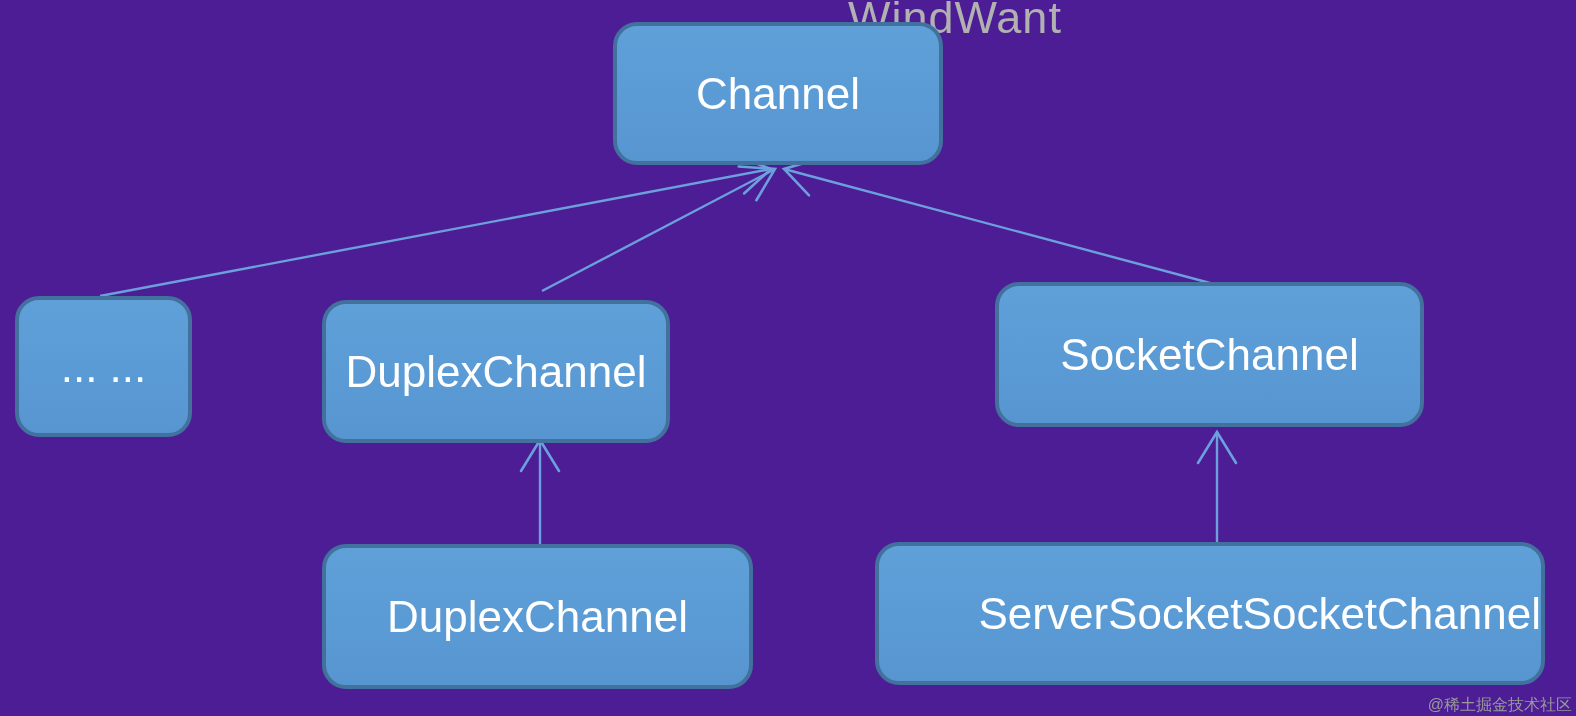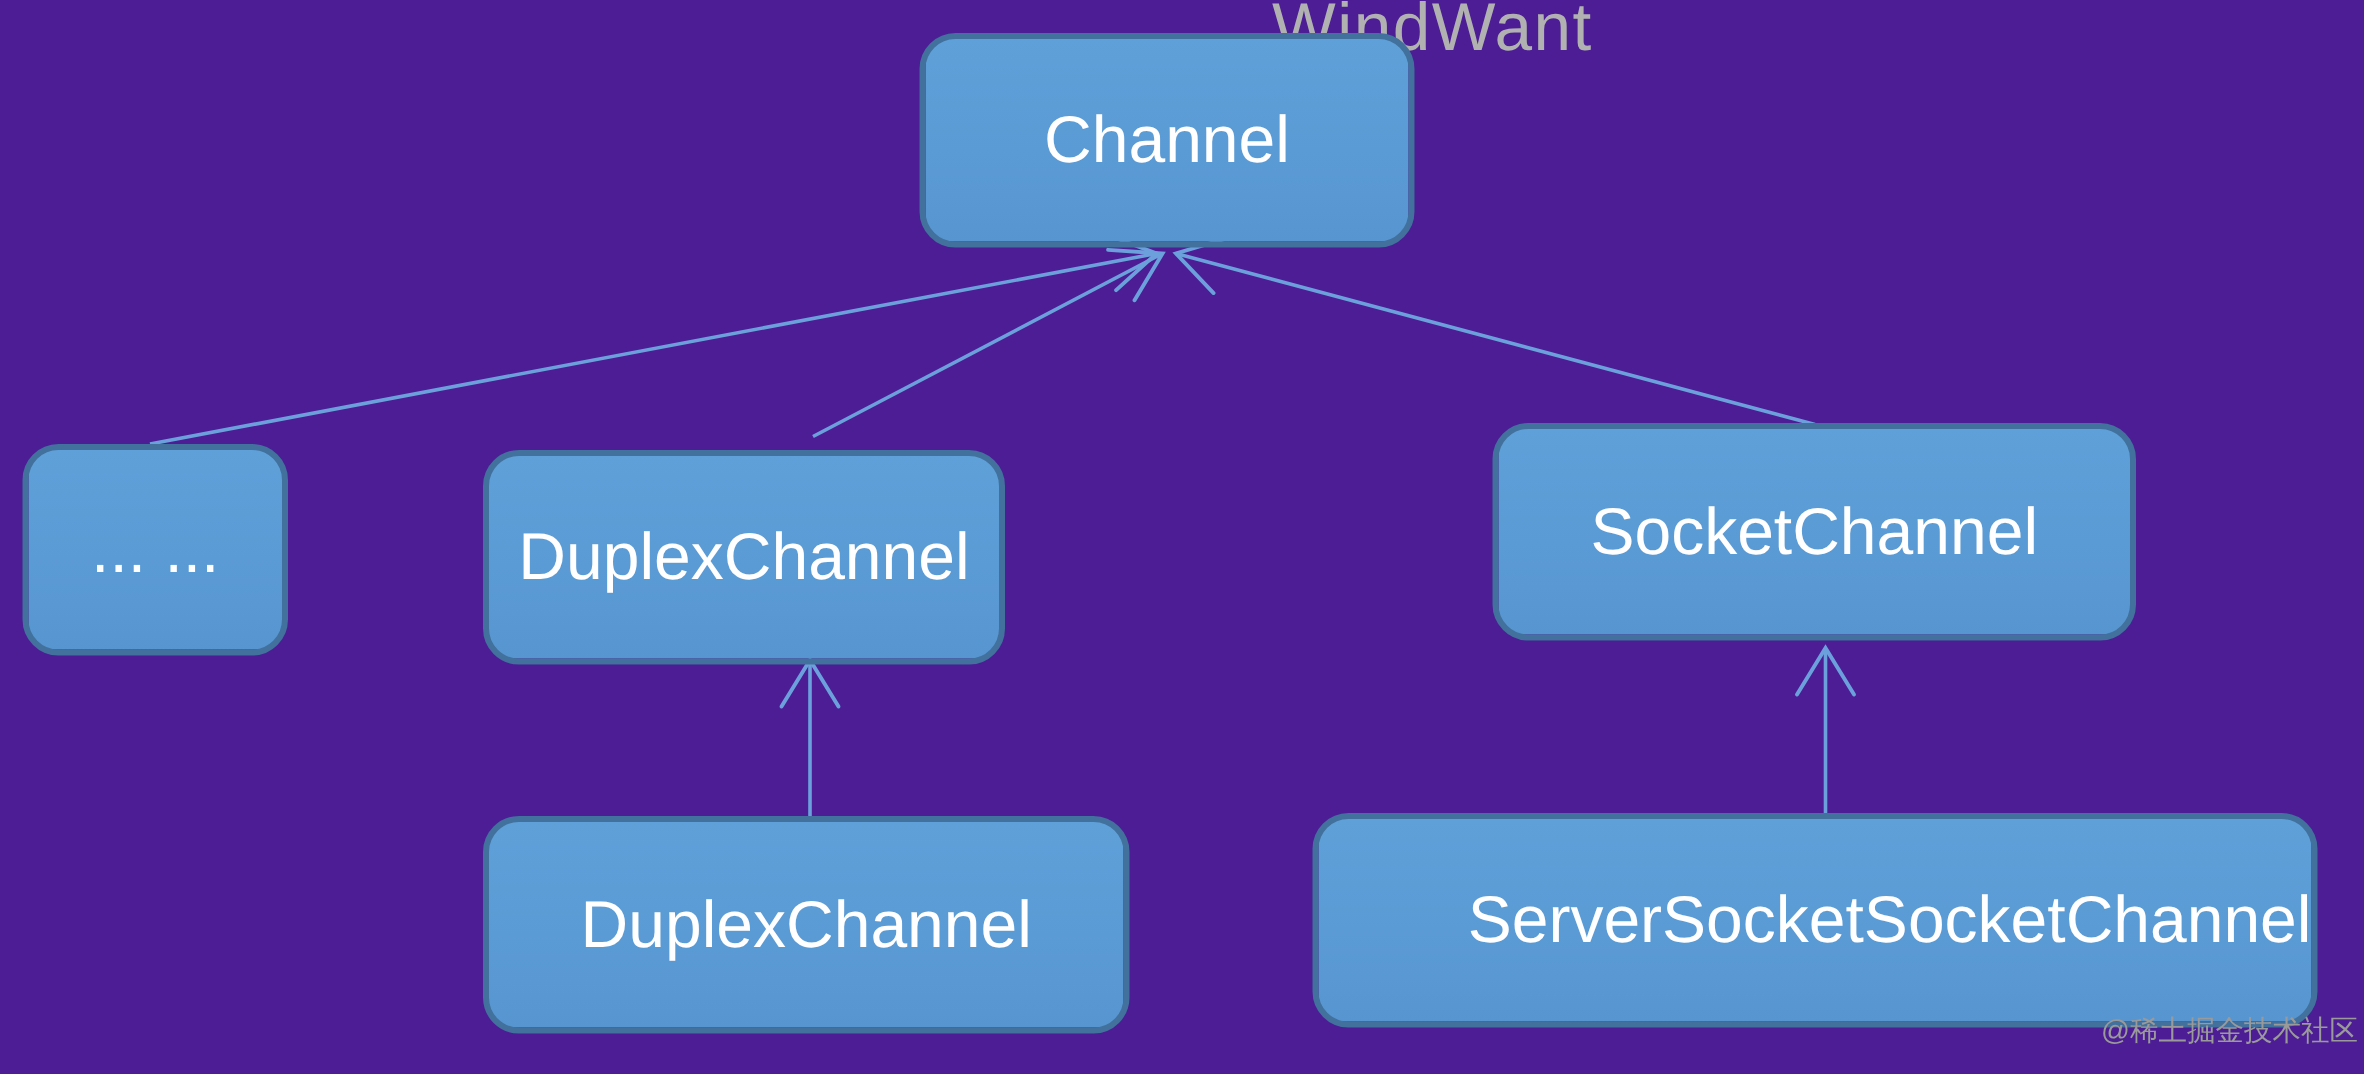--- a/index.html
+++ b/index.html
@@ -22,22 +22,22 @@
     font-size: 45px;
     font-weight: 500;
     color: #b1b1b1;
     letter-spacing: 1px;
     z-index: 1;
     user-select: none;
   }
   .watermark-community {
     position: absolute;
     right: 4px;
-    bottom: 16px;
-    font-size: 19px;
+    bottom: 0px;
+    font-size: 16px;
     color: #9a9a9a;
     z-index: 4;
     user-select: none;
     margin-left: 46px;
   }
   .edges {
     position: absolute;
     left: 0;
     top: 0;
     width: 1576px;

